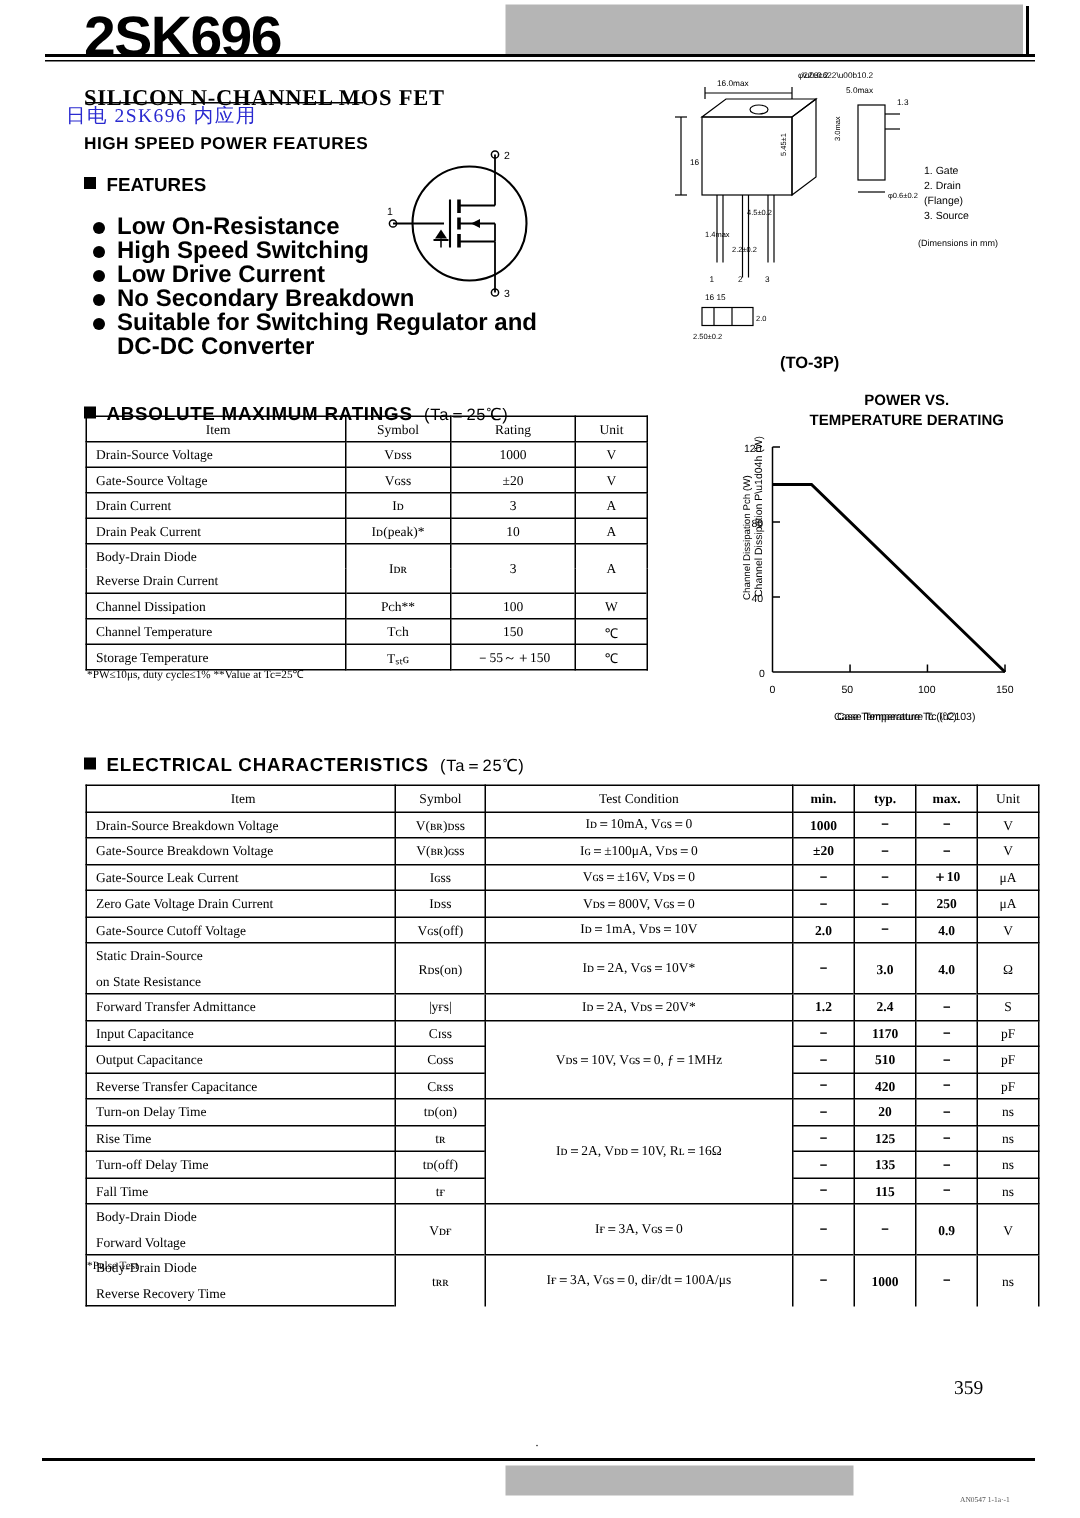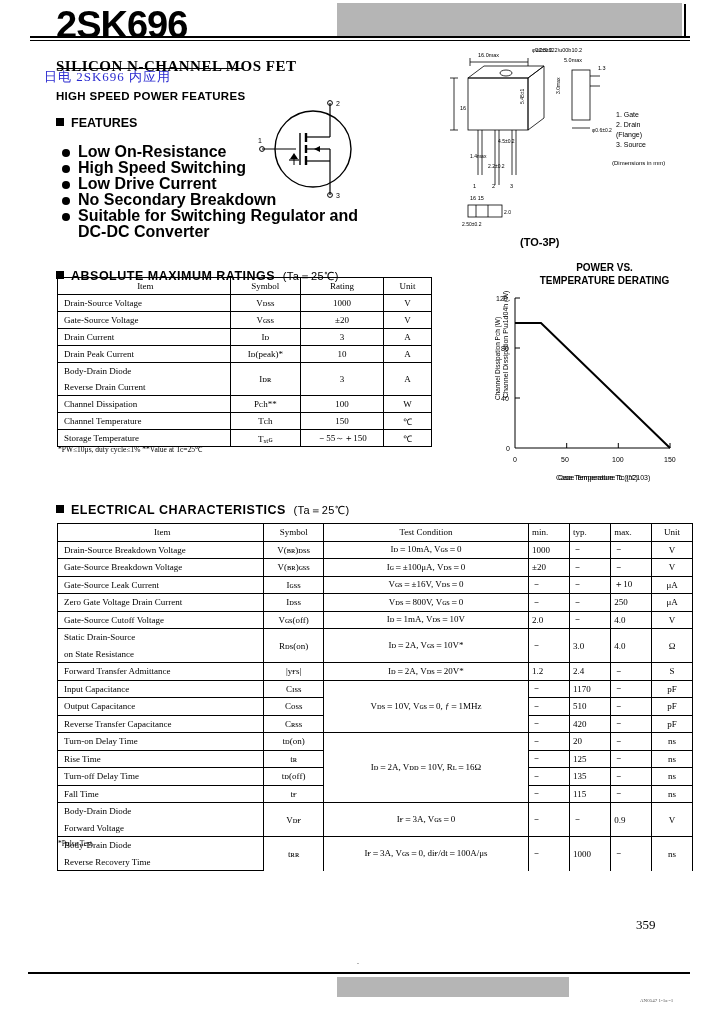--- a/index.html
+++ b/index.html
@@ -93,21 +93,21 @@
   }
   #graph{position:absolute;left:470px;top:288px;width:225px;height:210px;}
 
   
   #ec-head{position:absolute;left:56px;top:503px;letter-spacing:.5px;}
   #ec{left:57px;top:523px;width:636px;}
   #ec td{height:14.5px;}
   #ec .it{width:215px;padding-left:6px;}
   #ec .sym{width:55px;text-align:center;}
   #ec .cond{width:218px;text-align:center;}
-  #ec .n{width:36px;text-align:left;}
+  #ec .n{width:36px;text-align:center;font-weight:bold;}
   #ec .un{width:36px;text-align:center;}
   .ec-note{position:absolute;left:58px;top:839px;font-size:7.5px;}
   .noline-b td{border-bottom:none;}
   .noline-t td{border-top:none;margin-left:44px;}
 
   .pageno{position:absolute;left:636px;top:917px;font-size:13px;font-family:"Liberation Serif",serif;}
   .footer-code{position:absolute;left:640px;top:998px;font-size:5px;color:#555;}
   .dot{position:absolute;left:357px;top:957px;font-size:8px;}
 </style>
 </head>

